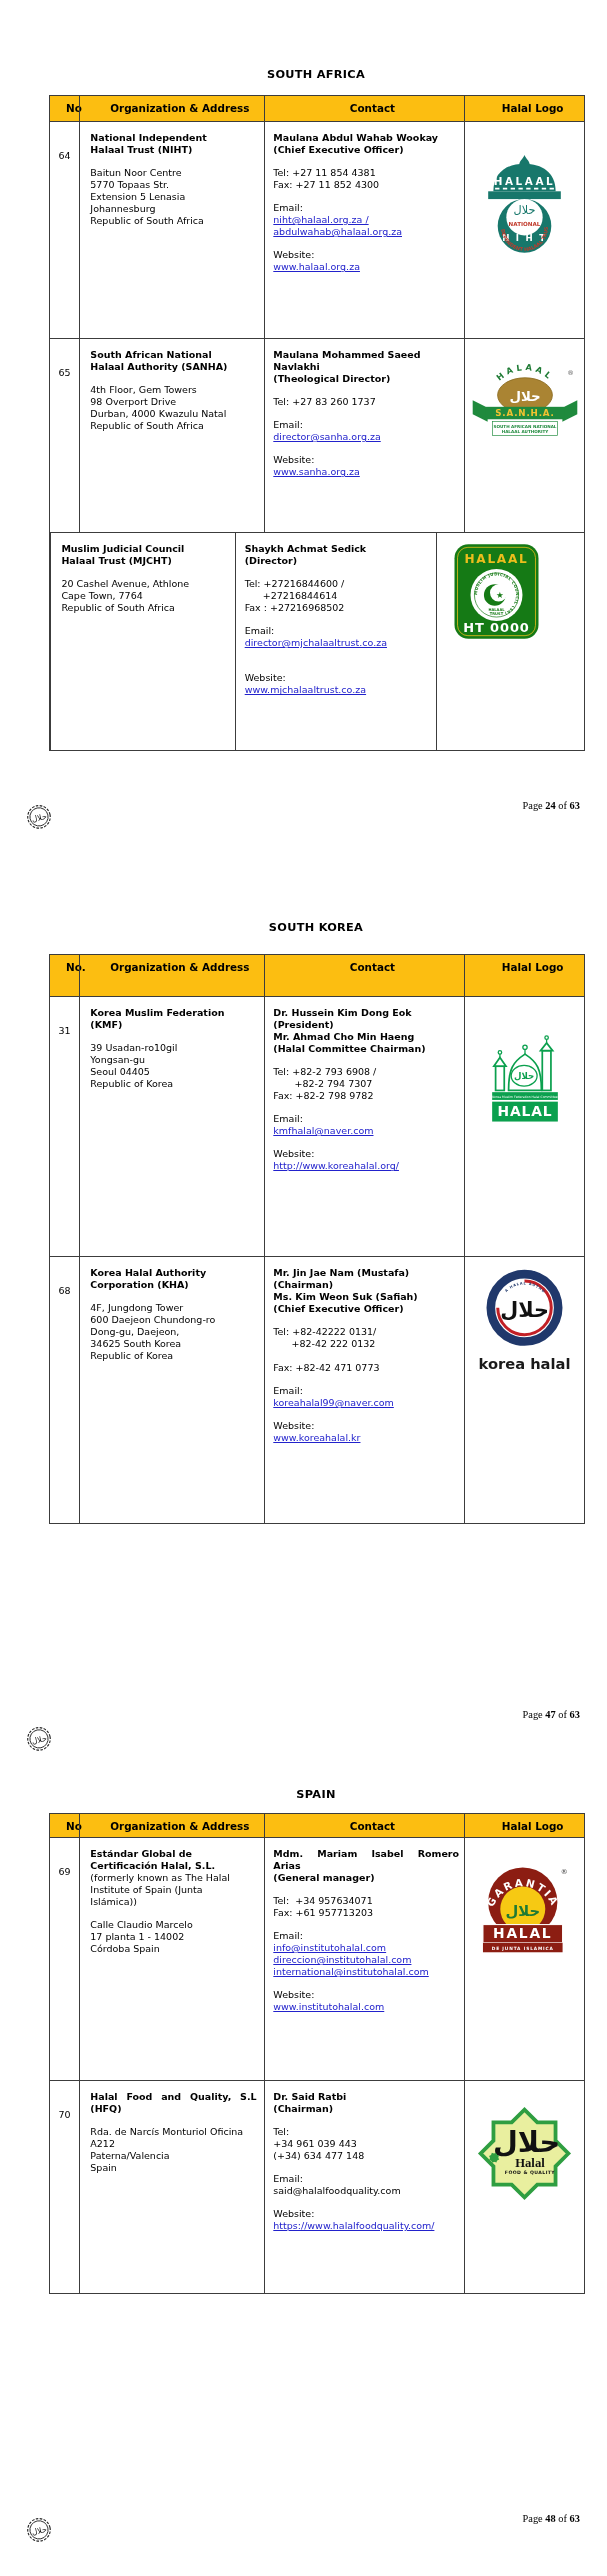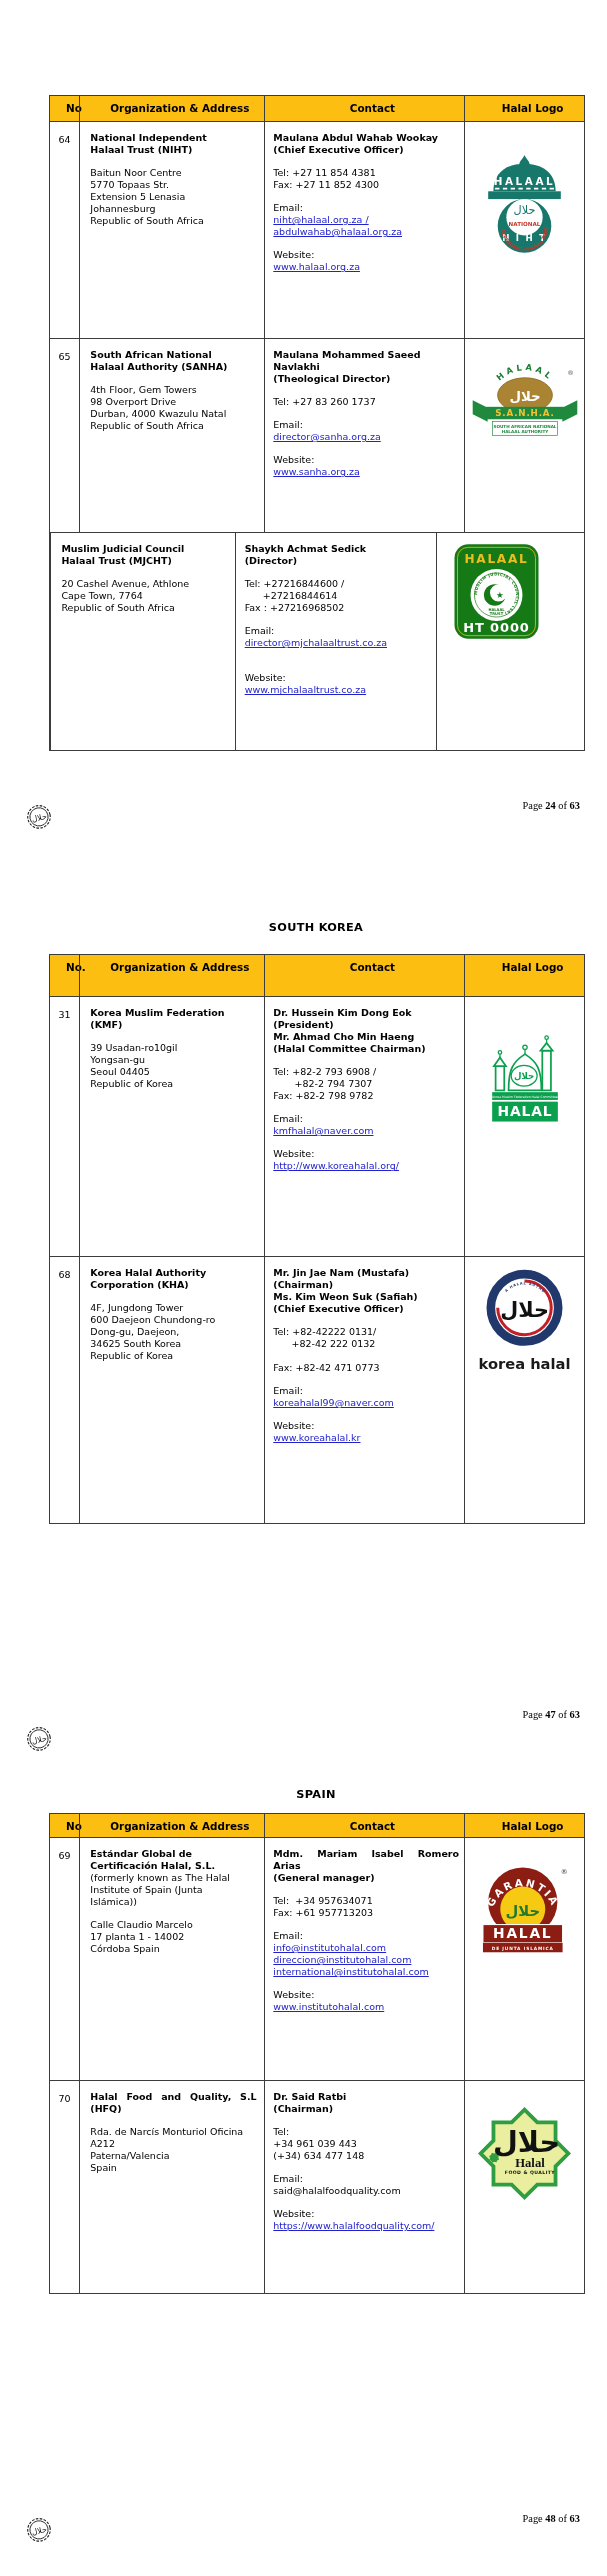--- a/index.html
+++ b/index.html
@@ -4,21 +4,21 @@
 <style>
   *{box-sizing:border-box;margin:0;padding:0}
   body{margin:0;background:#fff;color:#000;font-family:"DejaVu Sans",sans-serif}
   #canvas{position:relative;width:607px;height:2576px;background:#fff;overflow:hidden}
   .title{position:absolute;left:49px;width:534px;text-align:center;font-weight:bold;font-size:11.3px;letter-spacing:0.3px}
   .tbl{position:absolute;left:49px;width:536px;border:0.9px solid #3c3c3c;background:#fff}
   .hdr{display:flex;background:#FCBE11;border-bottom:0.9px solid #3c3c3c;font-weight:bold;font-size:10.4px;text-align:center}
   .hdr>div{padding-top:6px}
   .row{display:flex;border-bottom:0.9px solid #3c3c3c;font-size:9.5px;line-height:12px}
   .row:last-child{border-bottom:none}
-  .c-no{width:29px;text-align:center;padding-top:12px}
+  .c-no{width:29px;text-align:center;padding-top:28px}
   .c-org{width:185px;border-left:0.9px solid #3c3c3c;padding:9.5px 7px 0 10.4px}
   .c-con{width:201px;border-left:0.9px solid #3c3c3c;padding:9.5px 5.2px 0 8.7px}
   .c-logo{width:120px;border-left:0.9px solid #3c3c3c;display:flex;justify-content:center;align-items:flex-start}
   .hdr .c-no,.hdr .c-org,.hdr .c-con,.hdr .c-logo{padding:6px 0 0 16px;display:block}
   .b{font-weight:bold}
   .ln{min-height:12px;white-space:pre-wrap}
   .gap{height:11.3px}
   .gap2{height:23.4px}
   .just{text-align:justify;text-align-last:justify}
   a.lnk{color:#2222CC;text-decoration:underline;cursor:pointer}
@@ -26,20 +26,21 @@
   .footer{position:absolute;left:49px;width:531px;text-align:right;font-family:"Liberation Serif",serif;font-size:10.4px}
   .stamp{position:absolute;left:26px}
   svg text{font-family:"DejaVu Sans",sans-serif}
   svg .serif{font-family:"Liberation Serif",serif}
 </style>
 </head>
 <body>
 
 <div id="canvas">
 
+  <div class="title" style="top:68px">SOUTH AFRICA</div>
 
   <div class="tbl" style="top:95px">
     <div class="hdr" style="height:26px">
       <div class="c-no">No</div>
       <div class="c-org">Organization &amp; Address</div>
       <div class="c-con">Contact</div>
       <div class="c-logo">Halal Logo</div>
     </div>
 
     <div class="row" style="height:217px">

